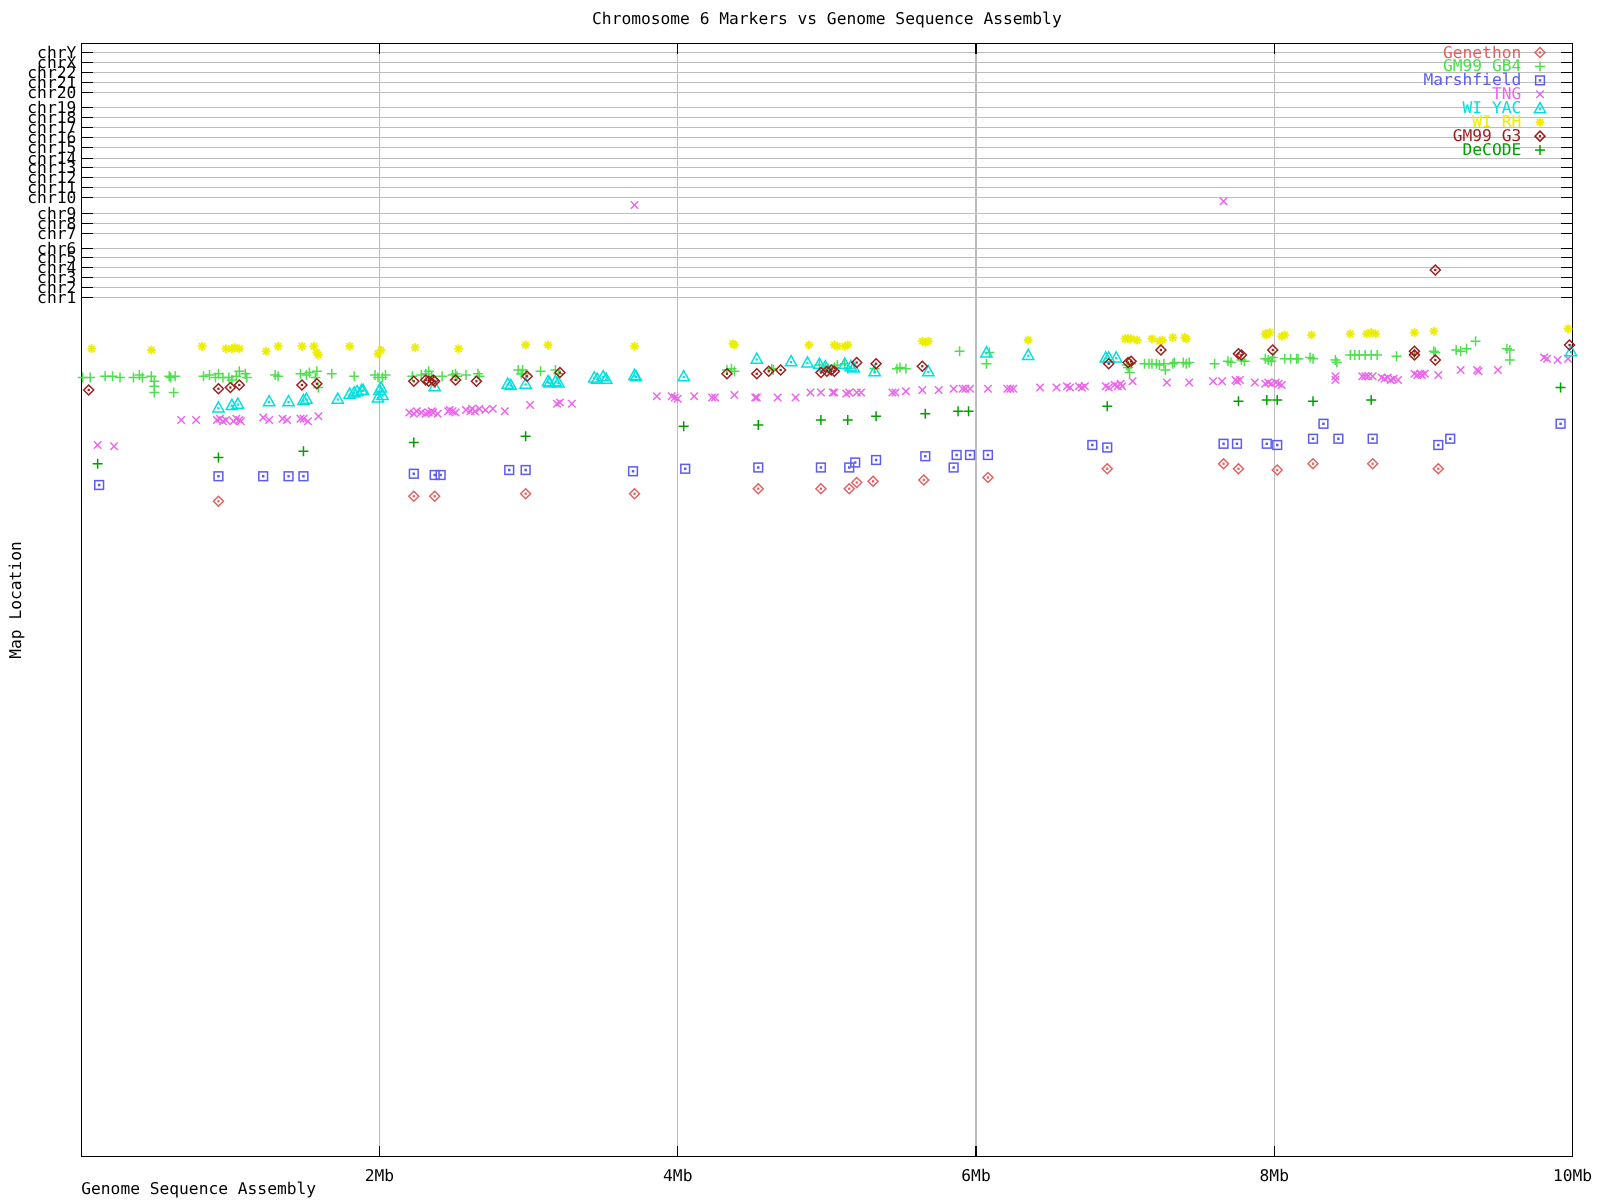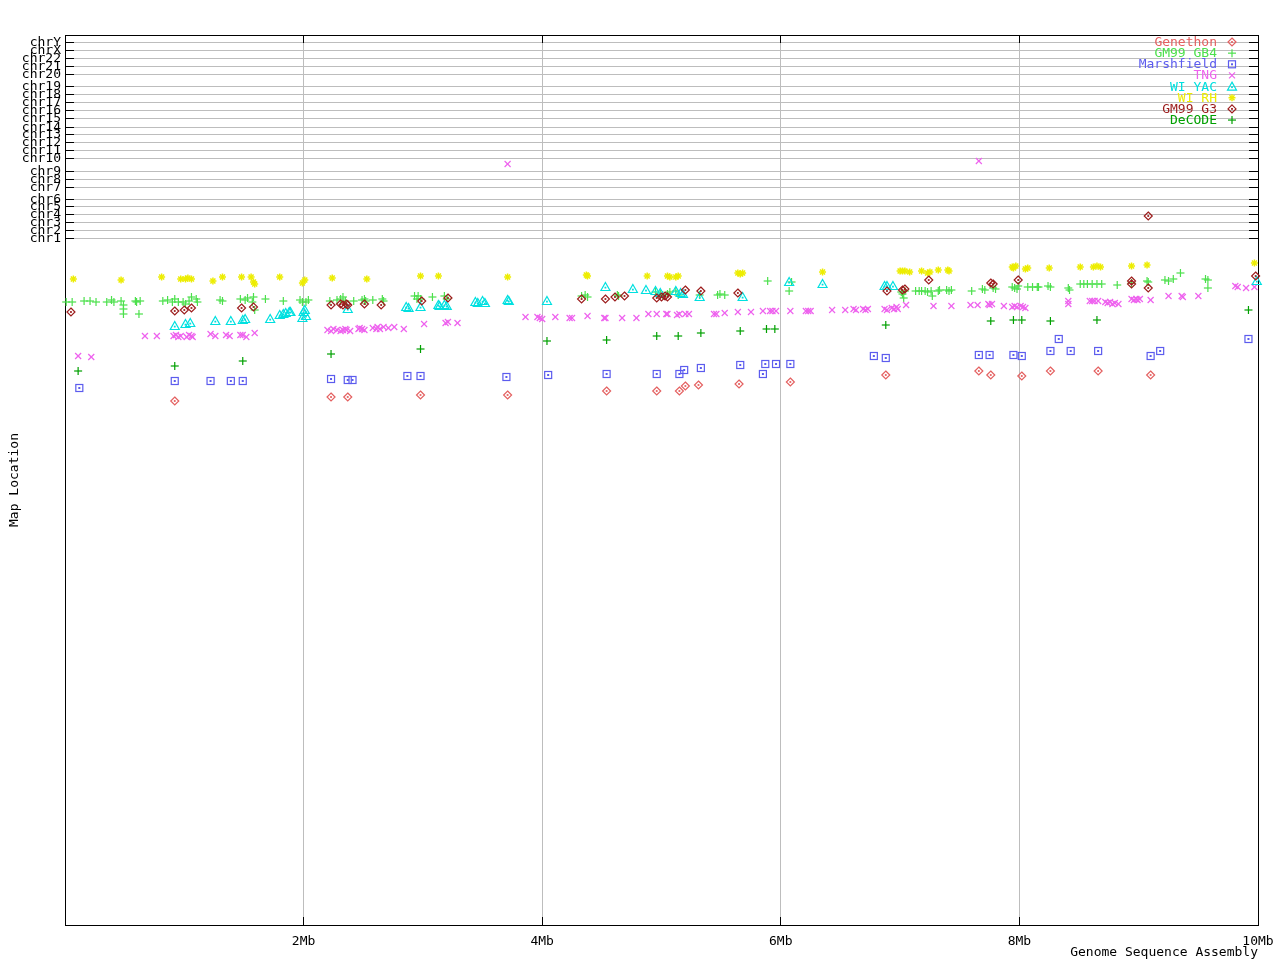--- a/index.html
+++ b/index.html
@@ -2,21 +2,21 @@
 <html><head>
 <meta charset="utf-8">
 <style>
   html,body{margin:0;padding:0;background:#fff;}
   .stage{position:relative;width:1280px;height:960px;background:#fff;overflow:hidden;
          font-family:"DejaVu Sans Mono",monospace;color:#000;}
   .stage svg{position:absolute;left:0;top:0;}
   svg text{font-family:"DejaVu Sans Mono",monospace;font-size:13px;}
   .lbl{position:absolute;font-size:13px;white-space:nowrap;}
   .title{left:65px;width:1193px;top:8px;text-align:center;}
-  .xlabel{left:65px;width:1193px;top:944px;text-align:right;}
+  .xlabel{left:65px;width:1193px;top:944px;text-align:left;}
   .ylabel{left:13px;top:480px;transform:translate(-50%,-50%) rotate(-90deg);}
 </style>
 </head>
 <body>
 
 <div class="stage">
   <svg width="1280" height="960" viewBox="0 0 1280 960">
       <g stroke="#bdbdbd" stroke-width="1" shape-rendering="crispEdges">
         <line x1="65" y1="42" x2="1258" y2="42"></line>
         <line x1="65" y1="50" x2="1258" y2="50"></line>
@@ -2231,15 +2231,16 @@
         </g>
         <g>
           <text x="1217" y="124.05" text-anchor="end" fill="#00a000">DeCODE</text>
           <g>
             <line x1="1228" y1="120.05" x2="1236" y2="120.05" stroke="#00a000" stroke-width="1.2" fill="none"></line>
             <line x1="1232" y1="116.05" x2="1232" y2="124.05" stroke="#00a000" stroke-width="1.2" fill="none"></line>
           </g>
         </g>
       </g>
     </svg>
+  <div class="lbl title">Chromosome 6 Markers vs Genome Sequence Assembly</div>
   <div class="lbl xlabel">Genome Sequence Assembly</div>
   <div class="lbl ylabel">Map Location</div>
 </div>
 
 </body></html>

